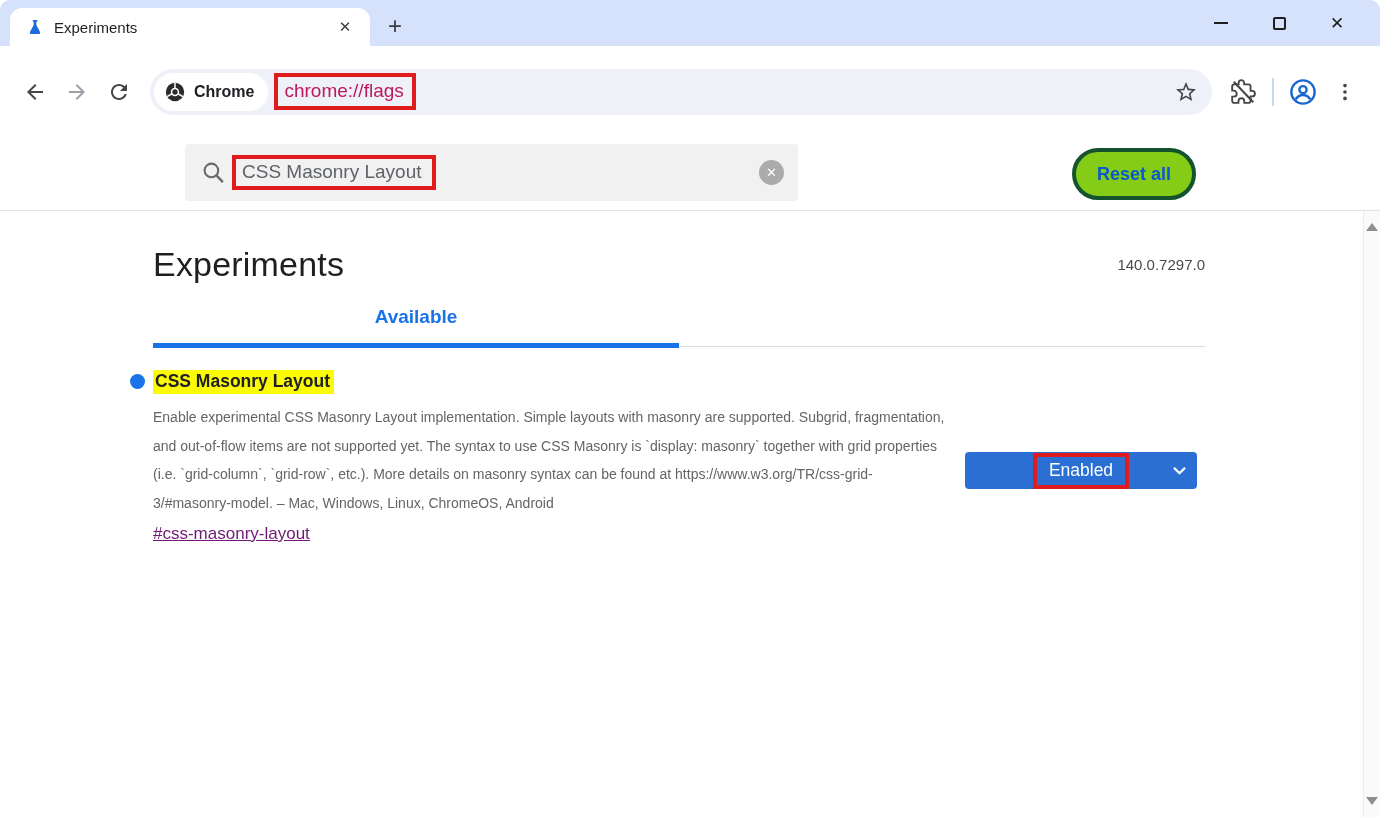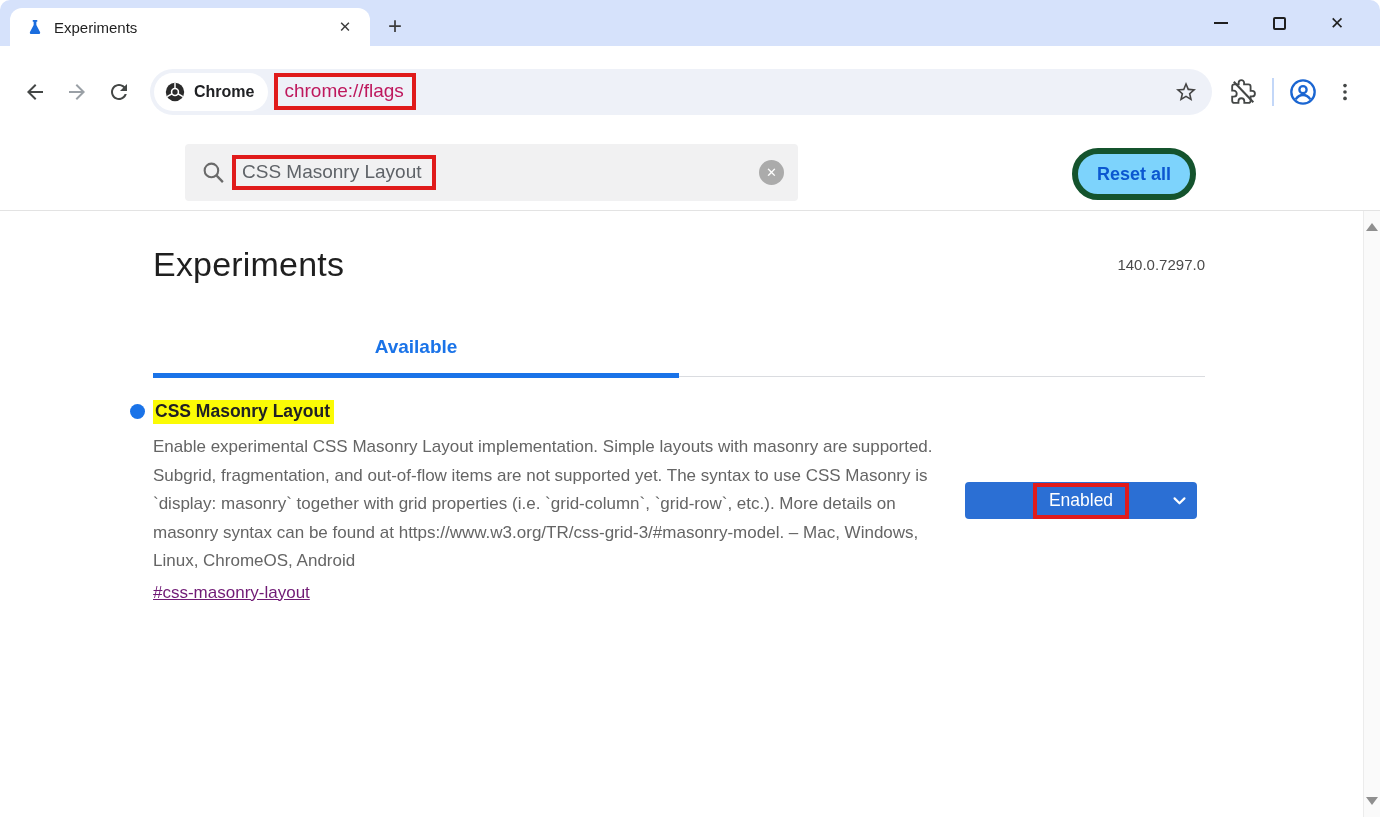--- a/index.html
+++ b/index.html
@@ -46,54 +46,54 @@
   .flags-bar { height:81px; background:#fff; border-bottom:1px solid #e3e3e3;
     position:relative; flex:none; }
   .flag-search { position:absolute; left:185px; top:14px; width:613px; height:57px;
     background:#f1f1f2; border-radius:4px; display:flex; align-items:center; padding:0 14px 0 16px; }
   .search-redbox { margin-left:6px; padding:2px 10px 3px 6px; }
   .search-text { font-size:19px; color:#5f6368; white-space:nowrap; }
   .clear-btn { margin-left:auto; width:25px; height:25px; border-radius:50%; background:#ababab;
     color:#fff; display:flex; align-items:center; justify-content:center; font-size:13px;
     font-weight:bold; cursor:pointer; }
   .reset-all { position:absolute; right:184px; top:18px; width:124px; height:52px;
-    border:6px solid #14532d; border-radius:26px; background:#7dd3fc; color:#0b57d0;
+    border:4px solid #14532d; border-radius:26px; background:#84cc16; color:#0b57d0;
     font-size:18px; font-weight:600; display:flex; align-items:center; justify-content:center;
     cursor:pointer; font-family:inherit; }
 
   
   .content { flex:1; position:relative; background:#fff; overflow:hidden; }
   .scrollbar { position:absolute; right:0; top:0; bottom:0; width:17px; background:#fafafa;
     border-left:1px solid #ececec; }
   .sb-up { position:absolute; top:12px; left:2px; width:0; height:0;
     border-left:6px solid transparent; border-right:6px solid transparent;
     border-bottom:8px solid #8f8f8f; }
   .sb-down { position:absolute; bottom:12px; left:2px; width:0; height:0;
     border-left:6px solid transparent; border-right:6px solid transparent;
     border-top:8px solid #8f8f8f; }
 
   .page { margin-left:153px; width:1052px; padding-top:34px; }
   .page-head { display:flex; align-items:center; justify-content:space-between; }
   .page-title { font-size:34px; font-weight:300; color:#1f1f1f; letter-spacing:.2px; }
   .version { font-size:15px; color:#4a4a4a; }
 
-  .tabs { display:flex; margin-top:52px; border-bottom:1px solid #dadce0; }
+  .tabs { display:flex; margin-top:22px; border-bottom:1px solid #dadce0; }
   .ptab { width:50%; text-align:center; font-size:19px; font-weight:600; padding-bottom:18px;
     position:relative; cursor:pointer; }
   .ptab.active { color:#1a73e8; }
   .ptab.inactive { color:#202124; }
   .ptab.active::after { content:""; position:absolute; left:0; right:0; bottom:-2px;
     height:5px; background:#1a73e8; }
 
   .flag-row { margin-top:23px; position:relative; }
   .flag-dot { position:absolute; left:-23px; top:4px; width:15px; height:15px;
     border-radius:50%; background:#1a73e8; }
   .flag-name { display:inline-block; background:#fbfb05; color:#202124; font-weight:bold;
     font-size:17.5px; padding:1px 4px 2px 2px; }
-  .flag-desc { margin-top:9px; width:797px; font-size:17px; line-height:28.5px; color:#656565;
+  .flag-desc { margin-top:9px; width:797px; font-size:14px; line-height:28.5px; color:#656565;
     overflow-wrap:break-word; }
   .flag-link { display:inline-block; margin-top:7px; font-size:17px; color:#701a75;
     text-decoration:underline; cursor:pointer; }
 
   .flag-select { position:absolute; right:8px; top:82px; width:232px; height:37px;
     background:#2b6fd4; border-radius:4px; display:flex; align-items:center;
     justify-content:center; cursor:pointer; }
   .enabled-redbox { padding:3px 12px 4px 12px; display:flex; align-items:center; }
   .enabled-text { color:#fff; font-size:17.5px; }
   .select-chevron { position:absolute; right:9px; top:10px; }

